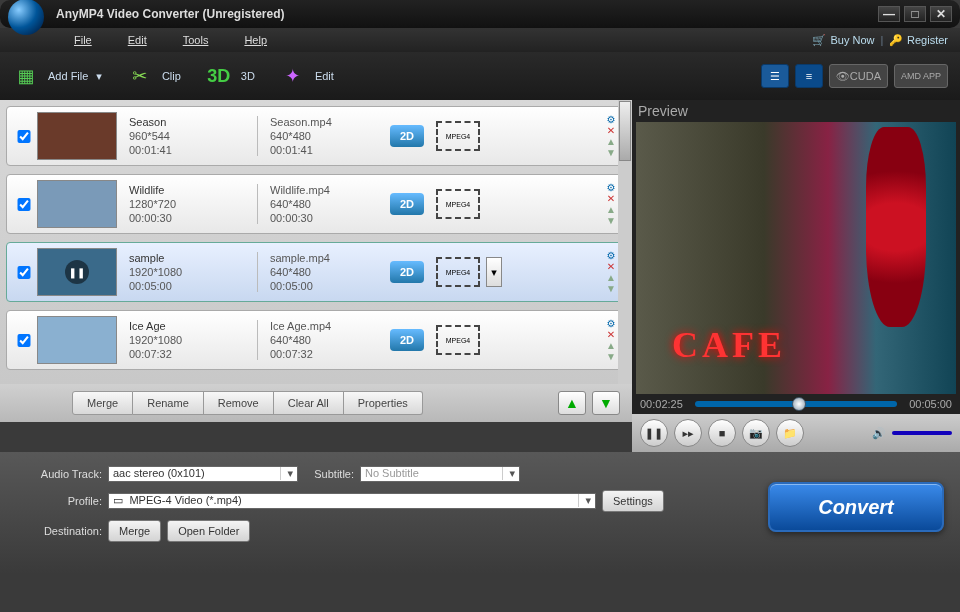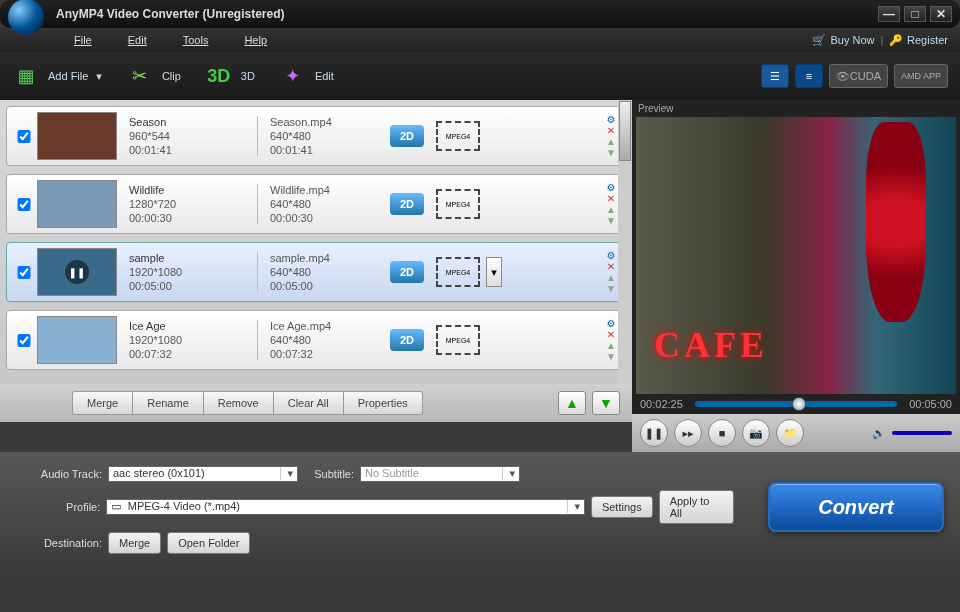--- a/index.html
+++ b/index.html
@@ -39,23 +39,23 @@
 .rc { width: 12px; height: 10px; cursor: pointer; font-size: 10px; line-height: 10px; text-align: center; }
 .list-actions { height: 38px; background: linear-gradient(#d0d0d0, #b8b8b8); display: flex; align-items: center; padding: 0 12px; gap: 17px; }
 .action-row { display: flex; margin-left: 60px; }
 .act-btn { padding: 5px 14px; background: linear-gradient(#f8f8f8, #d8d8d8); border: 1px solid #999; cursor: pointer; color: #444; }
 .act-btn:first-child { border-radius: 3px 0 0 3px; }
 .act-btn:last-child { border-radius: 0 3px 3px 0; }
 .act-btn + .act-btn { border-left: none; }
 .arrow-btns { margin-left: auto; display: flex; gap: 6px; }
 .arrow-btn { width: 28px; height: 24px; background: linear-gradient(#fff, #ddd); border: 1px solid #888; border-radius: 3px; display: flex; align-items: center; justify-content: center; font-size: 14px; cursor: pointer; }
 .preview { flex: 1; background: #222; display: flex; flex-direction: column; }
-.preview-label { color: #aaa; padding: 3px 6px; font-size: 10px; }
+.preview-label { color: #aaa; padding: 3px 6px; font-size: 14px; }
 .preview-img { flex: 1; background: #000; margin: 0 4px; position: relative; overflow: hidden; }
-.cafe-sign { position: absolute; left: 18px; bottom: 28px; color: #f33; font-size: 36px; font-weight: bold; font-family: Georgia, serif; letter-spacing: 4px; text-shadow: 0 0 8px #f00; }
+.cafe-sign { position: absolute; left: 36px; bottom: 28px; color: #f33; font-size: 36px; font-weight: bold; font-family: Georgia, serif; letter-spacing: 4px; text-shadow: 0 0 8px #f00; }
 .paris-bg { position: absolute; inset: 0; background: linear-gradient(90deg, #5a5a4a 0%, #3a3a2a 40%, #824 60%, #367 75%, #145 100%); }
 .lamp { position: absolute; right: 30px; top: 5px; width: 60px; height: 200px; background: radial-gradient(ellipse 200% 40% at 50% 50%, #c12 30%, #801 70%); border-radius: 30% 30% 40% 40%; }
 .timeline { height: 20px; display: flex; align-items: center; padding: 0 8px; gap: 12px; color: #aaa; font-size: 10px; }
 .tl-track { flex: 1; height: 6px; background: #06a; border-radius: 3px; position: relative; }
 .tl-thumb { position: absolute; left: 48%; top: -4px; width: 14px; height: 14px; background: radial-gradient(#fff, #89a); border-radius: 50%; border: 1px solid #456; }
 .player-controls { height: 38px; display: flex; align-items: center; padding: 0 8px; gap: 6px; background: linear-gradient(#ccc, #aaa); }
 .pc-btn { width: 28px; height: 28px; border-radius: 50%; background: linear-gradient(#fff, #ccc); border: 1px solid #888; display: flex; align-items: center; justify-content: center; cursor: pointer; font-size: 11px; color: #333; }
 .vol { margin-left: auto; display: flex; align-items: center; gap: 6px; }
 .vol-track { width: 60px; height: 4px; background: #10b; border-radius: 2px; }
 .bottom { height: 122px; background: linear-gradient(#585858, #3a3a3a); padding: 14px 16px; display: flex; }
@@ -296,21 +296,20 @@
         </div>
     </div>
     <div class="form-row">
       <span class="form-label">Profile:</span>
       <div class="combo" style="width:488px">
           <span style="margin-right:6px">▭</span>
           <span>MPEG-4 Video (*.mp4)</span>
           <span class="combo-arrow">▾</span>
         </div>
       <div class="sm-btn">Settings</div>
-      <div class="sm-btn">Apply to All</div>
     </div>
     <div class="form-row">
       <span class="form-label">Destination:</span>
       <div class="sm-btn">Merge</div>
       <div class="sm-btn">Open Folder</div>
     </div>
   </div>
   <div class="convert-btn">Convert</div>
 </div>
 

